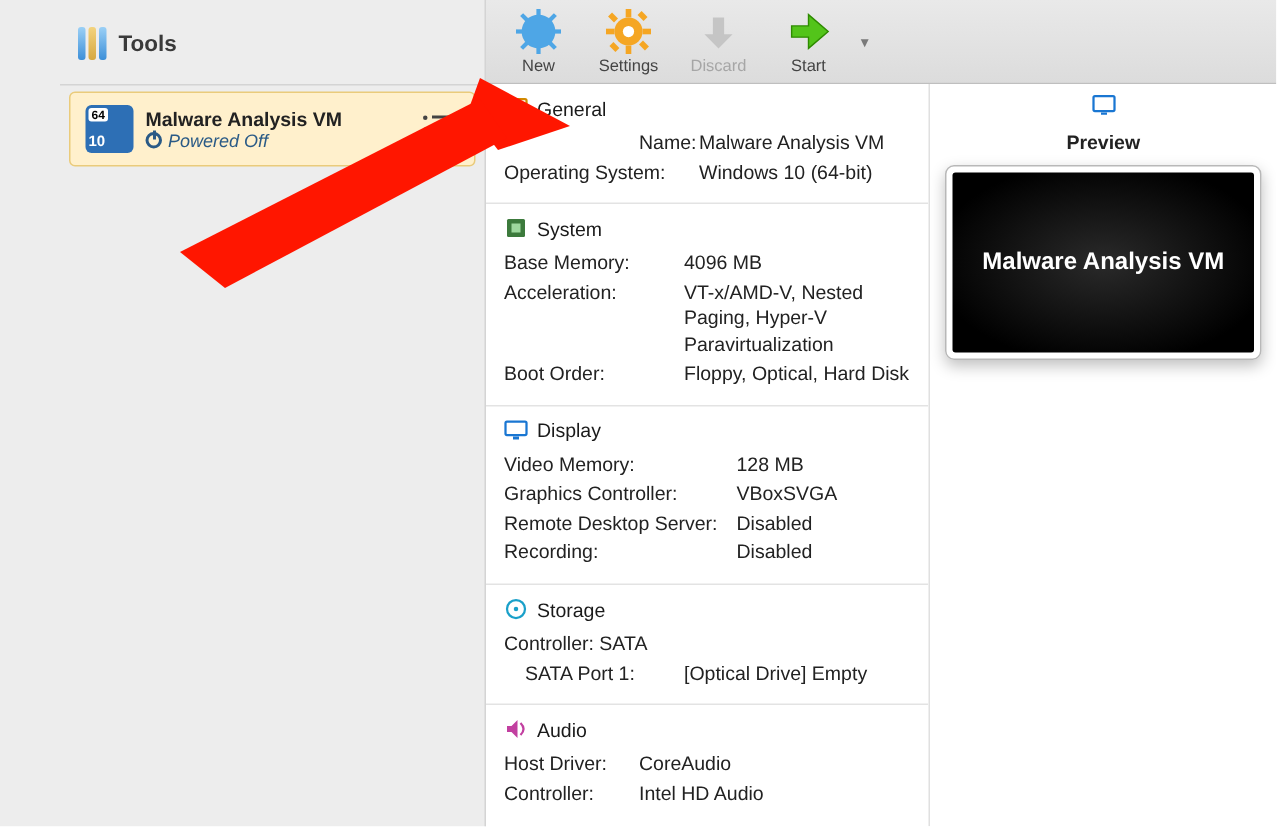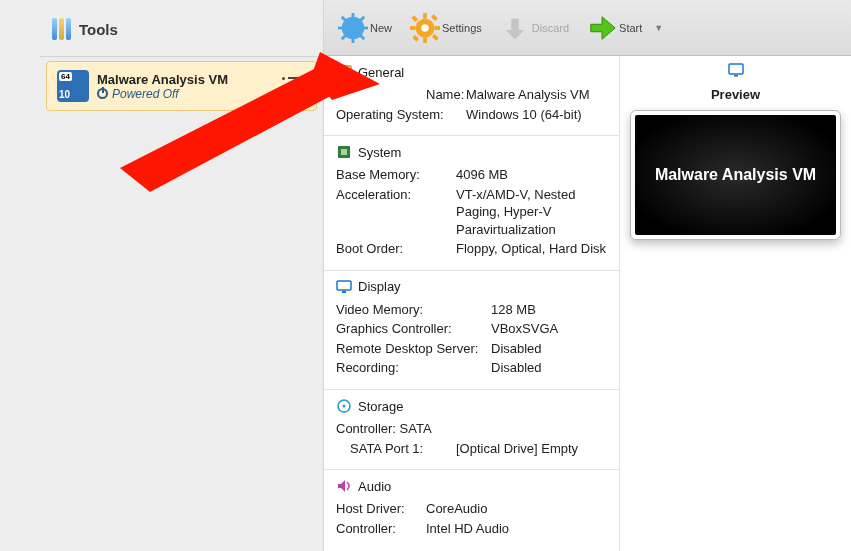--- a/index.html
+++ b/index.html
@@ -18,21 +18,21 @@
   .vm-name { font-weight:700; font-size:13px; }
   .vm-status { color:#2a5a86; font-size:12px; display:flex; align-items:center; gap:4px;font-style:italic;}
   .power-glyph{ display:inline-block; width:11px; height:11px; border:2px solid #2a5a86; border-radius:50%; position:relative;}
   .power-glyph::after{content:""; position:absolute; top:-3px; left:3px; width:2px; height:6px; background:#2a5a86;}
   .menu-dots { position:absolute; right:8px; top:50%; transform:translateY(-50%); width:22px; height:18px; display:flex; flex-direction:column; justify-content:space-between; align-items:center; cursor:pointer;}
   .menu-dots div{width:18px; height:2px; background:#444;}
   .menu-dots div::before{content:""; display:inline-block; width:3px;height:3px; background:#444; border-radius:50%; float:left; margin-top:-0.5px; margin-left:-6px;}
   
   .main { flex:1; display:flex; flex-direction:column; overflow:hidden;}
   .toolbar { height:56px; background:linear-gradient(#e9e9e9,#dcdcdc); border-bottom:1px solid #bfbfbf; display:flex; align-items:center; gap:18px; padding: 0 14px;}
-  .tbtn { display:flex; flex-direction:row; align-items:center; gap:2px; font-size:11px; color:#444; cursor:pointer; min-width:42px;}
+  .tbtn { display:flex; flex-direction:column; align-items:center; gap:2px; font-size:11px; color:#444; cursor:pointer; min-width:42px;}
   .tbtn.disabled{ color:#a6a6a6;}
   .ticon { width:30px; height:30px; display:flex; align-items:center; justify-content:center;}
   .ticon svg{width:30px;height:30px;}
   .tb-drop { font-size:9px; color:#7a7a7a; margin-left:-6px; align-self:center; cursor:pointer;}
   
   .content { flex:1; display:flex; overflow:hidden;}
   .details { flex:1; overflow-y:auto; background:#fff;}
   .preview-pane { width:232px; flex-shrink:0; border-left:1px solid #e0e0e0; background:#fff; padding:6px 10px 10px;}
   .sec { border-top:1px solid #e3e3e3; padding:8px 12px 10px; }
   .sec:first-child{border-top:none;}

